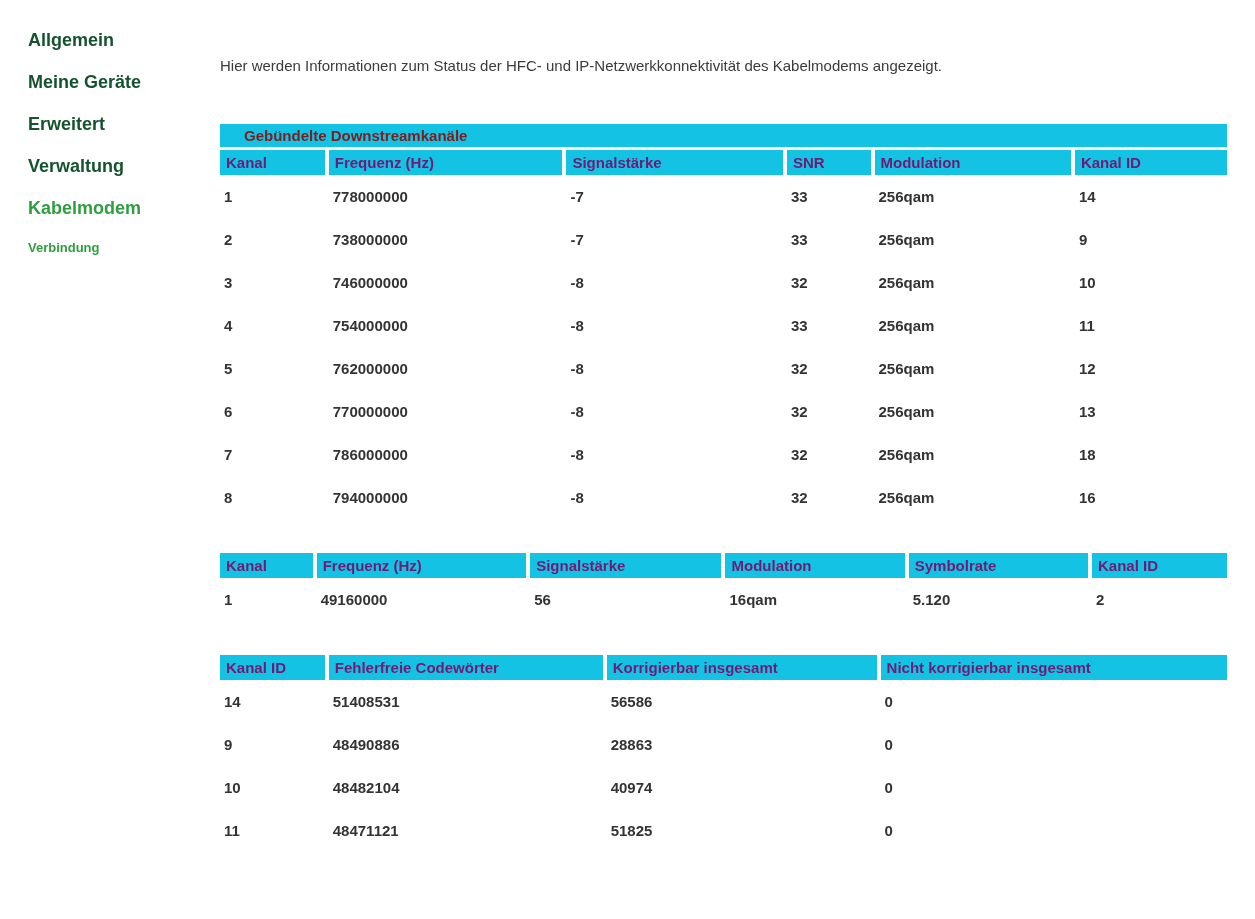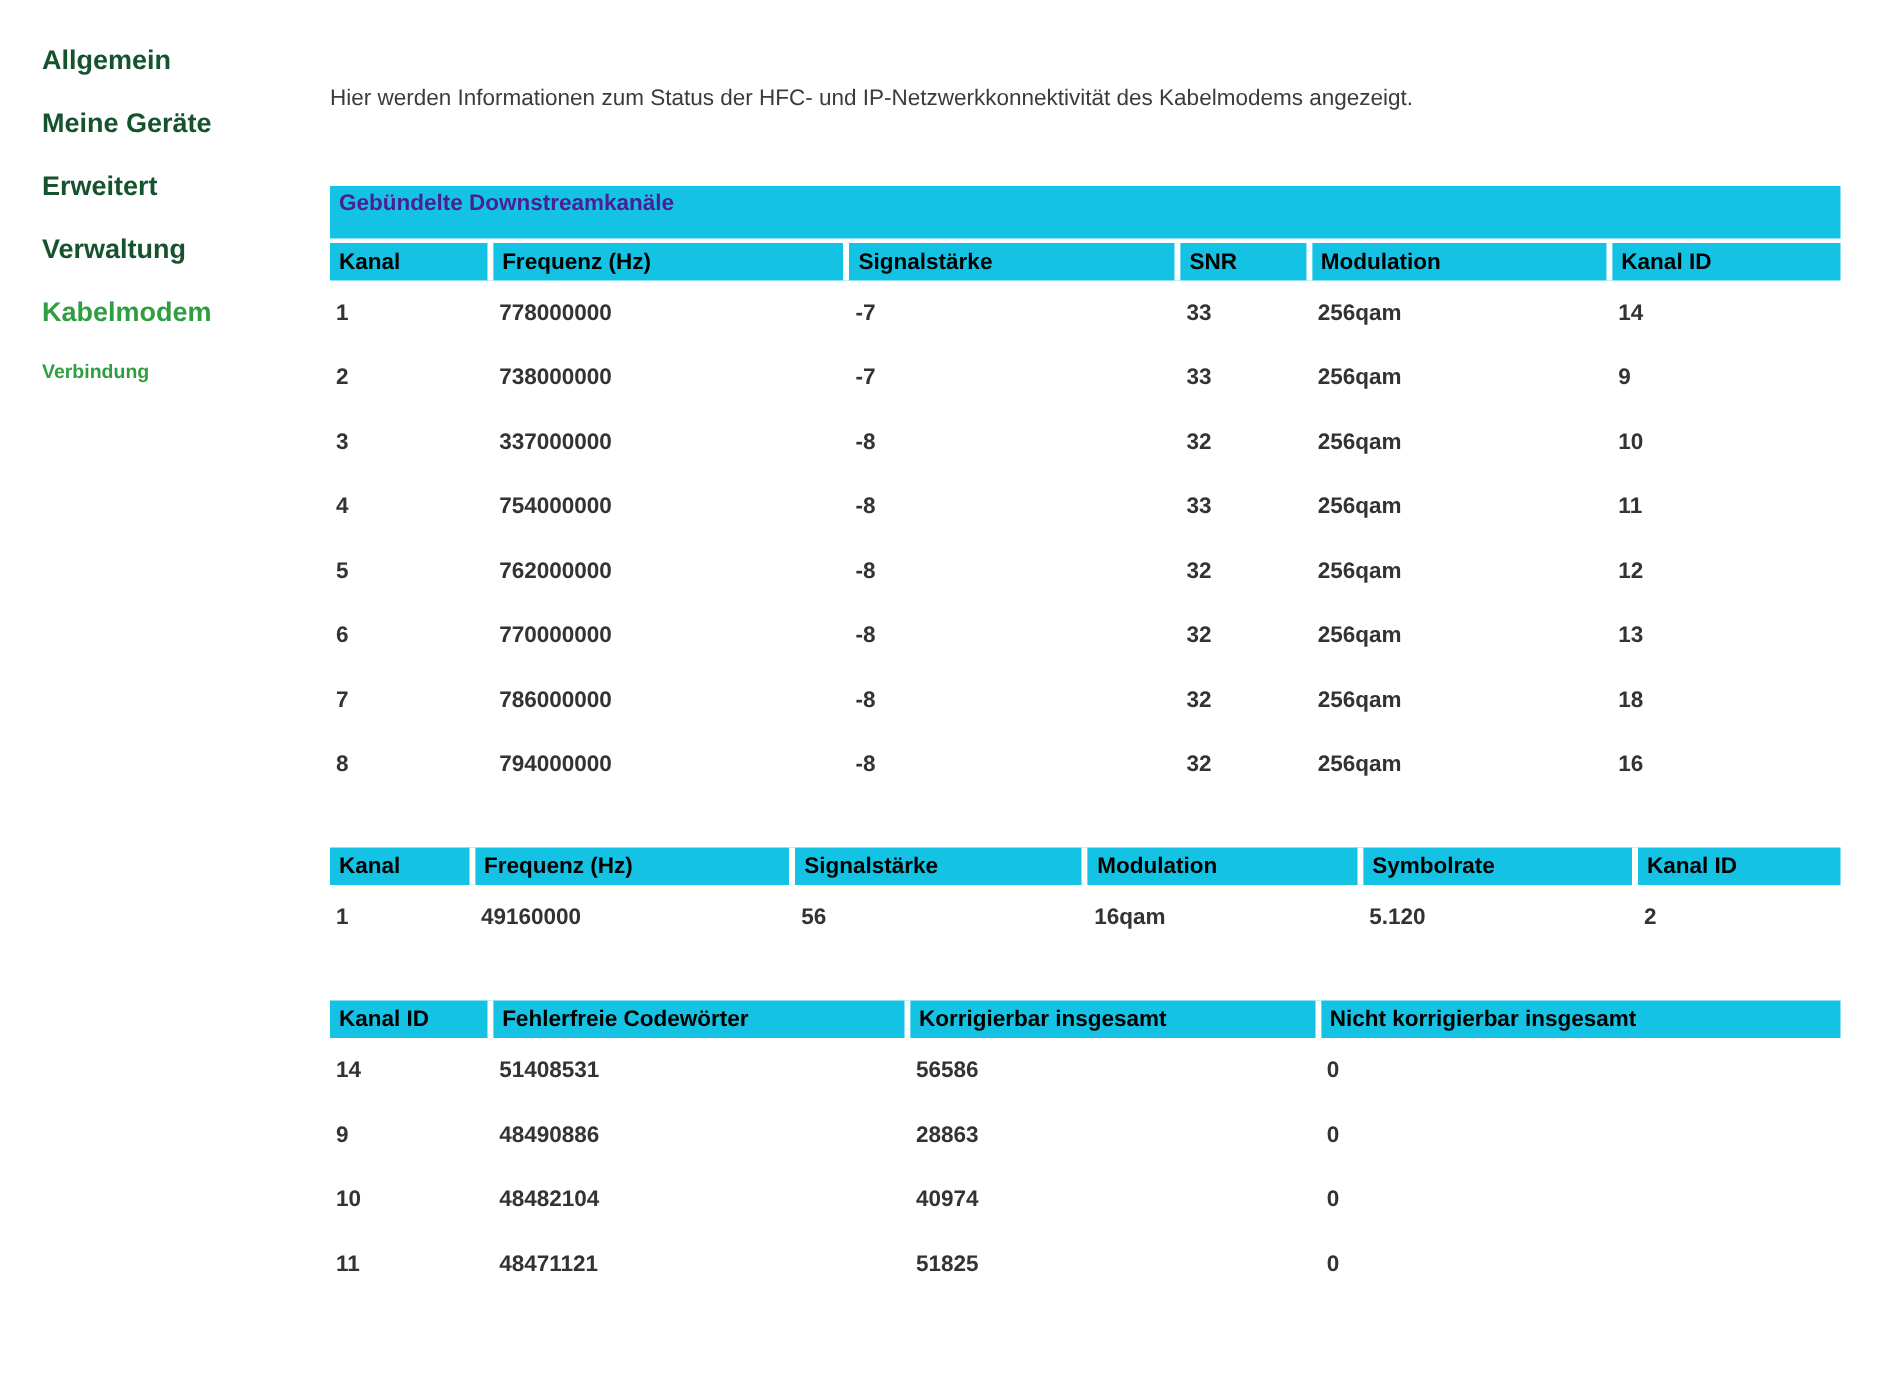--- a/index.html
+++ b/index.html
@@ -26,26 +26,26 @@
   
   .content{position:absolute;left:220px;top:31px;width:1007px;}
   .breadcrumb{font-size:17px;line-height:20px;color:var(--bc-green);}
   .breadcrumb .crumb{cursor:pointer;}
   .breadcrumb .sep{padding:0 4px;}
   .intro{margin-top:26px;font-size:15px;line-height:18px;color:var(--text-dark);}
   
   .tbl-block{margin-top:34px;}
   .tbl-block.first{margin-top:49px;}
   .tbl-title{
-    background:var(--cyan);color:#4c1d95;font-weight:bold;font-size:15px;
-    height:35px;line-height:23px;padding-left:6px;margin-bottom:3px;
+    background:var(--cyan);color:#7f1d1d;font-weight:bold;font-size:15px;
+    height:23px;line-height:23px;padding-left:24px;margin-bottom:3px;
   }
   table{width:100%;border-collapse:separate;border-spacing:0;table-layout:fixed;}
   th{
-    background:var(--cyan);color:#000000;font-weight:bold;font-size:15px;
+    background:var(--cyan);color:#701a75;font-weight:bold;font-size:15px;
     text-align:left;height:25px;padding:0 0 0 6px;
     border-right:4px solid #ffffff;white-space:nowrap;overflow:hidden;
   }
   th:last-child{border-right:none;}
   td{
     font-weight:bold;font-size:15px;color:var(--cell-text);
     height:43px;padding-left:4px;vertical-align:middle;white-space:nowrap;
   }
   
   .t0 th:nth-child(1){width:10.8%} .t0 th:nth-child(2){width:23.6%}
@@ -97,21 +97,21 @@
             <tr>
               <td>2</td>
               <td>738000000</td>
               <td>-7</td>
               <td>33</td>
               <td>256qam</td>
               <td>9</td>
             </tr>
             <tr>
               <td>3</td>
-              <td>337000000</td>
+              <td>746000000</td>
               <td>-8</td>
               <td>32</td>
               <td>256qam</td>
               <td>10</td>
             </tr>
             <tr>
               <td>4</td>
               <td>754000000</td>
               <td>-8</td>
               <td>33</td>

